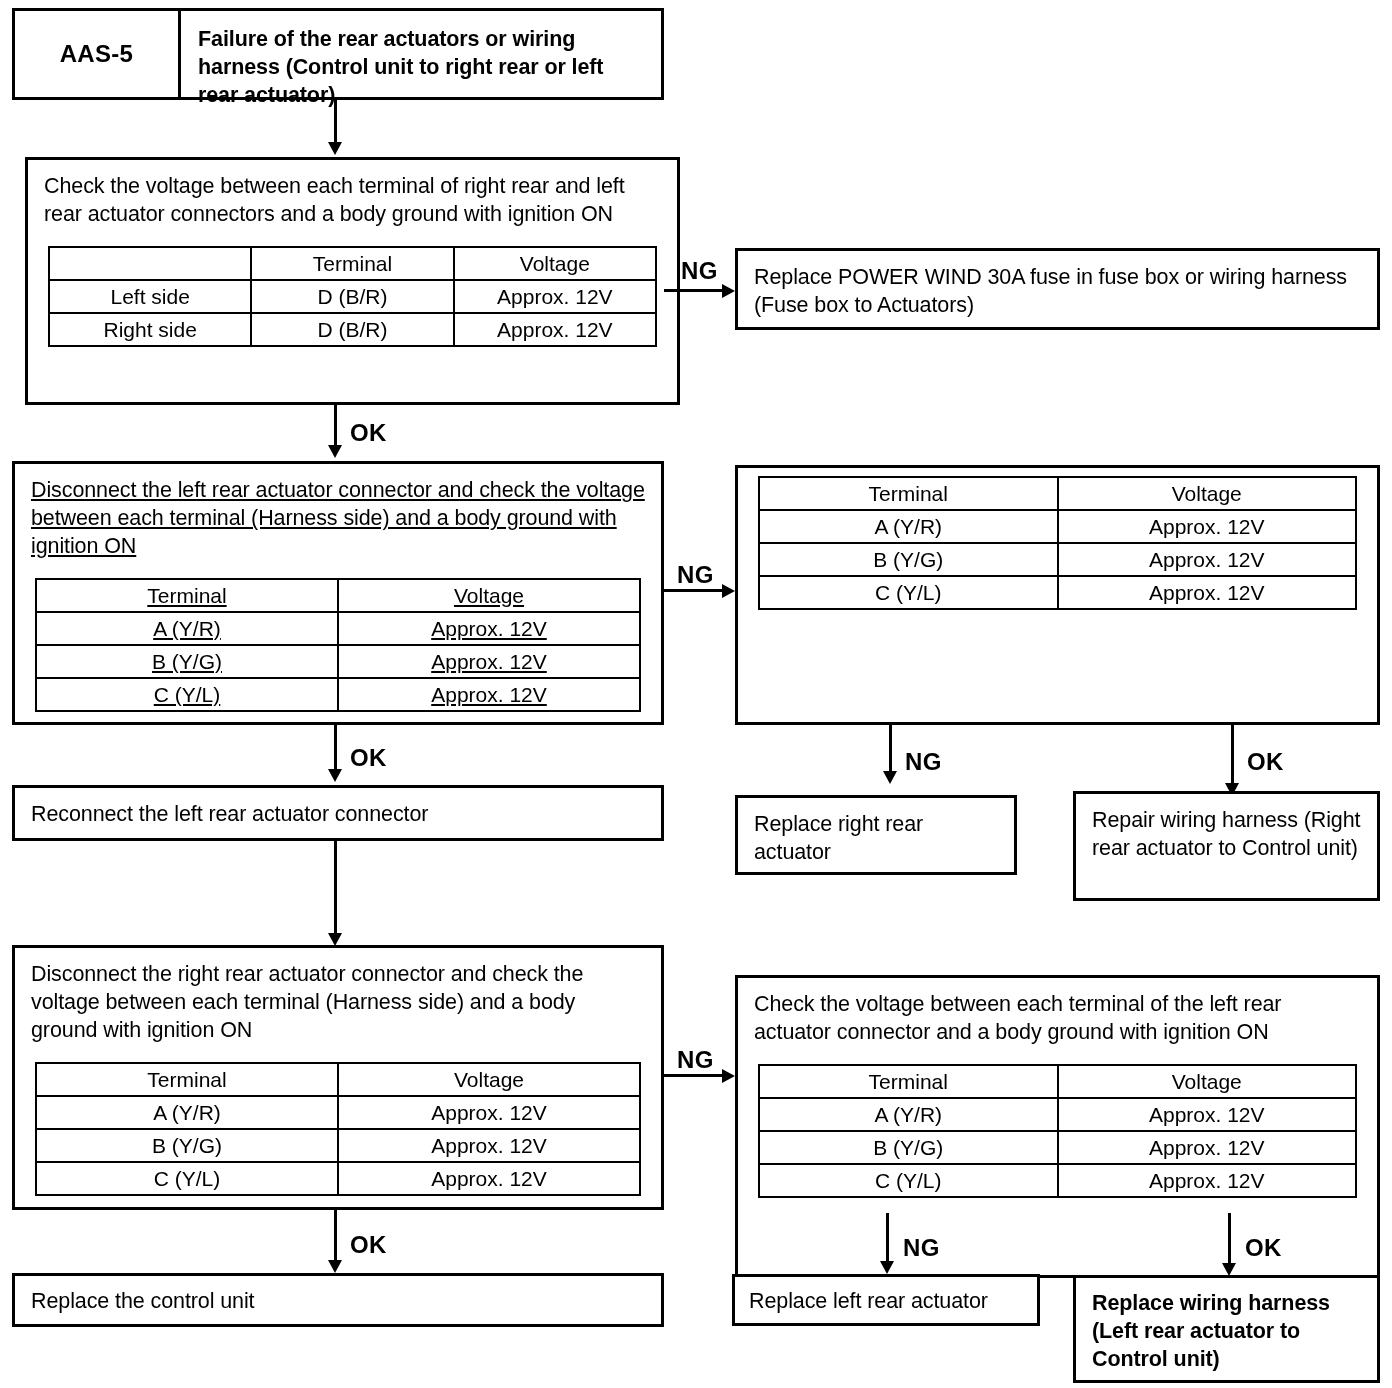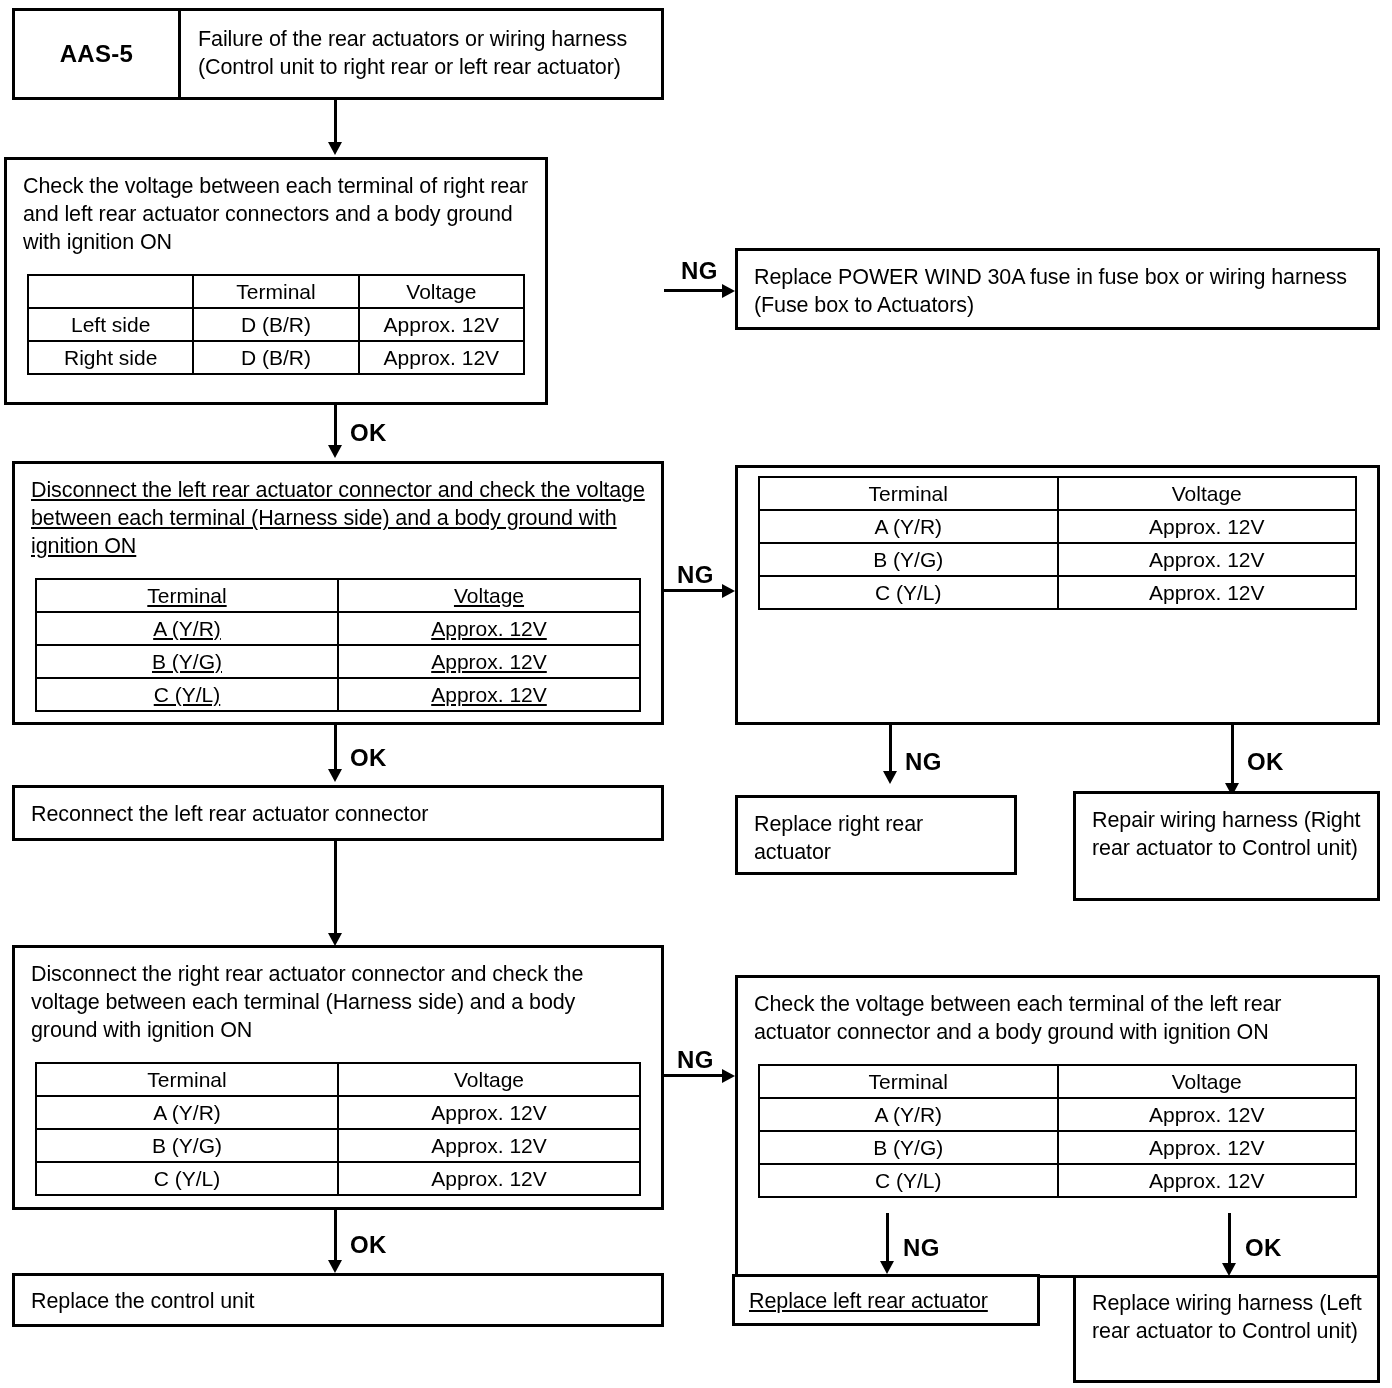--- a/index.html
+++ b/index.html
@@ -45,20 +45,21 @@
     font-weight: bold;
     font-size: 24px;
     letter-spacing: 0.3px;
   }
   .code-desc {
     position: absolute;
     left: 163px;
     right: 0;
     top: 0;
     padding: 14px 14px 0 20px;
+    font-weight: bold;
   }
   
   table.tbl {
     border-collapse: collapse;
     width: 100%;
     table-layout: fixed;
     margin-top: 8px;
   }
   table.tbl td {
     border: 2px solid #000;
@@ -112,21 +113,21 @@
 <div id="page">
 
   <div class="box" style="left:12px; top:8px; width:652px; height:92px;">
     <div class="code-cell">AAS-5</div>
     <div class="code-desc box-text">Failure of the rear actuators or wiring harness (Control unit to right rear or left rear actuator)</div>
   </div>
 
   <div class="vline" style="left:334px; top:100px; height:44px;"></div>
   <div class="arrow-down" style="left:328px; top:142px;"></div>
 
-  <div class="box" style="left:4px; top:157px; width:544px; height:248px;">
+  <div class="box" style="left:25px; top:157px; width:655px; height:248px;">
     <div class="pad box-text">Check the voltage between each terminal of right rear and left rear actuator connectors and a body ground with ignition ON</div>
     <div class="tbl-wrap">
       <table class="tbl">
         <tbody>
             <tr>
           <td></td>
           <td>Terminal</td>
           <td>Voltage</td>
         </tr>
         <tr>
@@ -304,20 +305,20 @@
 
   <div class="vline" style="left:886px; top:1213px; height:50px;"></div>
   <div class="arrow-down" style="left:880px; top:1261px;"></div>
   <div class="branch-label" style="left:903px; top:1234px;">NG</div>
 
   <div class="vline" style="left:1228px; top:1213px; height:52px;"></div>
   <div class="arrow-down" style="left:1222px; top:1263px;"></div>
   <div class="branch-label" style="left:1245px; top:1234px;">OK</div>
 
   <div class="box" style="left:732px; top:1274px; width:308px; height:52px;">
-    <div class="box-text" style="padding:10px 24px 0 14px;text-decoration:underline;">Replace left rear actuator</div>
-  </div>
-
-  <div class="box" style="left:1073px; top:1275px; width:307px; height:108px;">
+    <div class="box-text" style="padding:10px 24px 0 14px;">Replace left rear actuator</div>
+  </div>
+
+  <div class="box" style="left:1073px; top:1275px; width:307px; height:108px;font-weight:bold;">
     <div class="box-text" style="padding:11px 10px 0 16px;">Replace wiring harness (Left rear actuator to Control unit)</div>
   </div>
 
 </div>
 
 </body></html>

